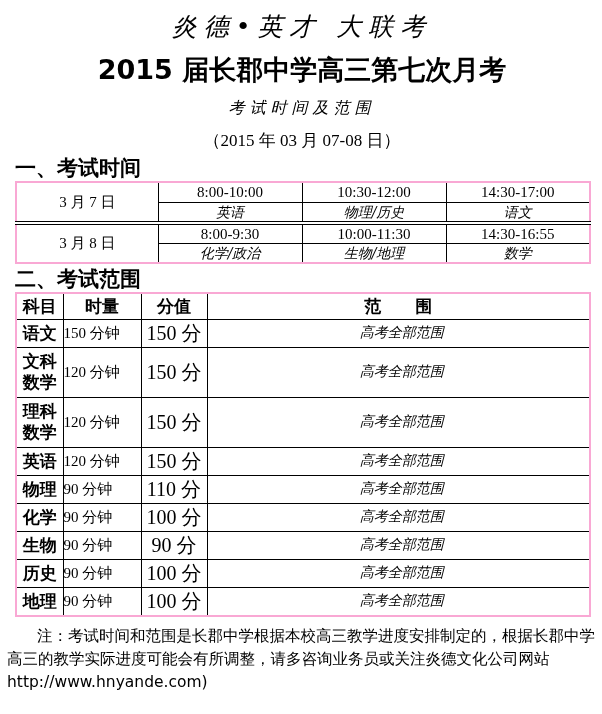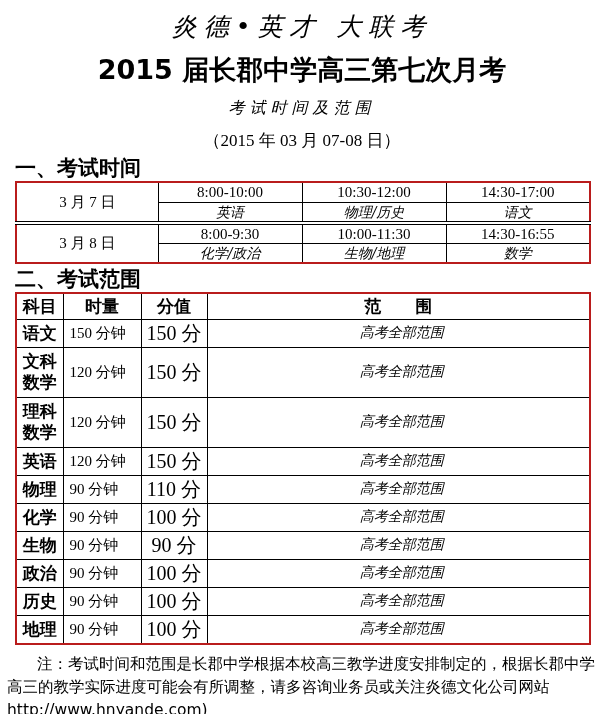--- a/index.html
+++ b/index.html
@@ -54,21 +54,21 @@
     line-height: 21px;
     margin-top: 5px;
     margin-bottom: 2px;
   }
 
   
   table {
     border-collapse: collapse;
     table-layout: fixed;
     width: 574px;
-    border: 2px solid #b91c1c;
+    border: 2px solid #f9a8d4;
   }
   td, th { border: 1px solid #000; padding: 0; overflow: hidden; }
 
   
   .tbl-schedule td {
     height: 20px;
     text-align: center;
     vertical-align: middle;
     font-size: 15px;
     line-height: 18px;
@@ -96,21 +96,20 @@
   .tbl-scope .subj {
     font-family: "DejaVu Sans", sans-serif;
     font-weight: bold;
     font-size: 17px;
     text-align: center;
     line-height: 21px;
   }
   .tbl-scope .dur {
     font-size: 15px;
     text-align: left;
-    padding-left: 6px;
   }
   .tbl-scope .score {
     font-size: 20px;
     text-align: center;
   }
   .tbl-scope .range {
     font-family: "DejaVu Serif", serif;
     font-style: italic;
     font-size: 14px;
     text-align: center;
@@ -224,26 +223,20 @@
       <td class="score">100 分</td>
       <td class="range">高考全部范围</td>
     </tr>
     <tr class="row-single">
       <td class="subj">生物</td>
       <td class="dur">90 分钟</td>
       <td class="score">90 分</td>
       <td class="range">高考全部范围</td>
     </tr>
     <tr class="row-single">
-      <td class="subj">政治</td>
-      <td class="dur">90 分钟</td>
-      <td class="score">100 分</td>
-      <td class="range">高考全部范围</td>
-    </tr>
-    <tr class="row-single">
       <td class="subj">历史</td>
       <td class="dur">90 分钟</td>
       <td class="score">100 分</td>
       <td class="range">高考全部范围</td>
     </tr>
     <tr class="row-single">
       <td class="subj">地理</td>
       <td class="dur">90 分钟</td>
       <td class="score">100 分</td>
       <td class="range">高考全部范围</td>

